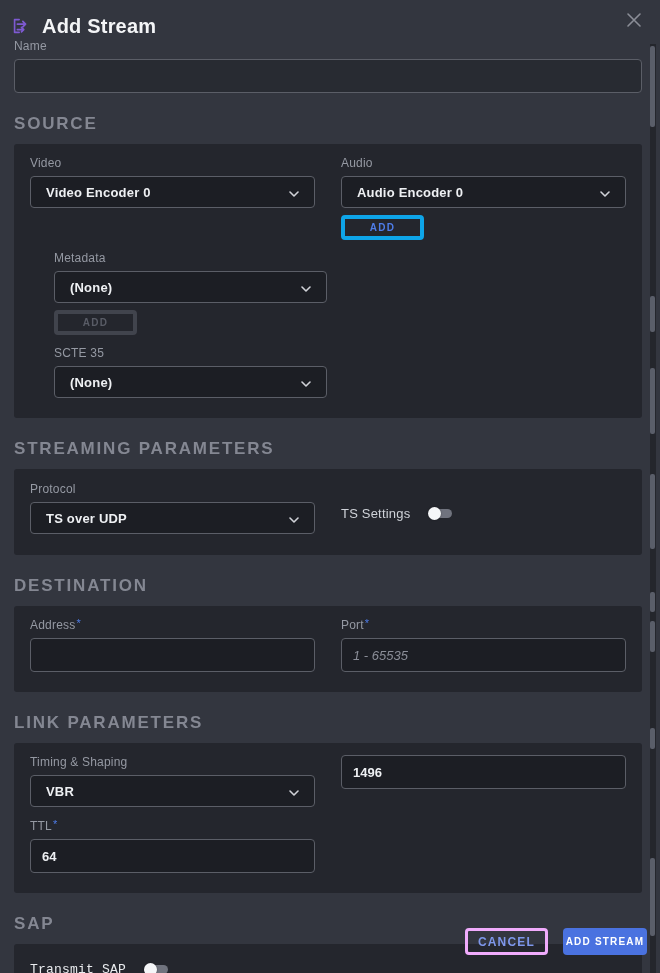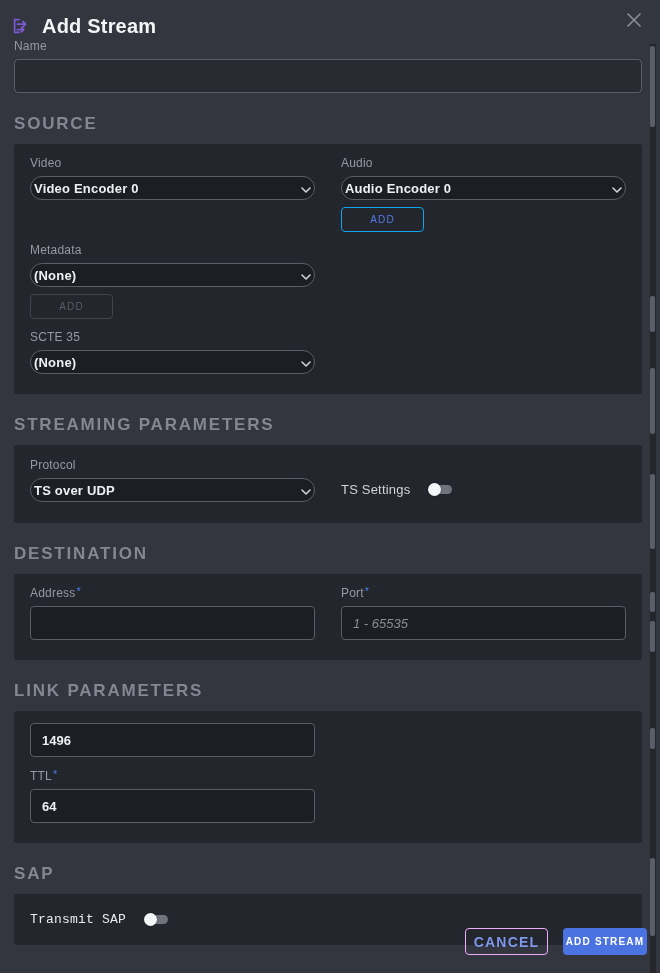--- a/index.html
+++ b/index.html
@@ -33,63 +33,63 @@
   .name-block input { width:205px; }
 
   
   .panel { background:#24262d; border-radius:3px; width:628px; }
   .panel.pad-a { padding:12px 16px 20px; }
   .panel.pad-b { padding:13px 16px 21px; }
   .row2 { display:grid; grid-template-columns:1fr 1fr; column-gap:26px; }
 
   
   .select {
-    height:24px; border:1px solid #5b5e67; border-radius:12px;
+    height:32px; border:1px solid #5b5e67; border-radius:4px;
     background:rgba(0,0,0,0.20); display:flex; align-items:center;
-    justify-content:space-between; padding:0 3px; cursor:pointer;
+    justify-content:space-between; padding:0 15px; cursor:pointer;
   }
   .select .sel-text { font-size:13px; font-weight:700; color:#eef0f3; letter-spacing:.2px; }
   input.text {
     height:34px; width:100%; border:1px solid #5b5e67; border-radius:4px;
     background:rgba(0,0,0,0.20); color:#eef0f3; font-size:13px; font-weight:700;
     padding:0 11px; outline:none; font-family:"Liberation Sans", sans-serif;
   }
   input.text::placeholder { color:#8b8e98; font-style:italic; font-weight:400; }
 
   
   .btn-outline {
     margin-top:7px; width:83px; height:25px; background:transparent;
-    border:1px solid #0ea5e9; border-radius:4px; color:#4e7ce8;
-    font-size:10px; font-weight:400; letter-spacing:1.2px; cursor:pointer;
+    border:4px solid #0ea5e9; border-radius:4px; color:#4e7ce8;
+    font-size:10px; font-weight:700; letter-spacing:1.2px; cursor:pointer;
     font-family:"Liberation Sans", sans-serif;
   }
   .btn-outline.disabled { border-color:#41444d; color:#595c66; cursor:default; }
 
-  .mt11 { margin-top:11px; }
+  .mt11 { margin-top:11px;margin-left:24px; }
   .mt12 { margin-top:12px; }
 
   
   .toggle { position:relative; width:24px; height:13px; display:inline-block; cursor:pointer; flex:none; }
   .toggle .track { position:absolute; left:3px; top:2px; width:21px; height:9px; border-radius:5px; background:#70737e; }
   .toggle .knob { position:absolute; left:0; top:0; width:13px; height:13px; border-radius:50%; background:#f5f6f8; box-shadow:0 0 2px rgba(0,0,0,.4); }
   .toggle-row { display:flex; align-items:center; gap:18px; }
   .toggle-label { font-size:13px; color:#cfd2d8; letter-spacing:.2px; }
   .toggle-label.bright { color:#e9ebee; }
 
   
   .align-control { padding-top:24px; }
 
   
   .panel.sap-panel { padding:18px 16px;font-family:Liberation Mono, monospace; }
 
   
   .footer { position:absolute; right:13px; bottom:18px; display:flex; gap:15px; }
   .btn-cancel {
-    width:83px; height:27px; background:transparent; border:1px solid #f0abfc; border-radius:4px;
-    color:#7e97ea; font-size:14px; font-weight:700; letter-spacing:1.2px; cursor:pointer;
+    width:83px; height:27px; background:transparent; border:3px solid #f0abfc; border-radius:4px;
+    color:#7e97ea; font-size:12px; font-weight:700; letter-spacing:1.2px; cursor:pointer;
     font-family:"Liberation Sans", sans-serif;
   }
   .btn-primary {
     width:84px; height:27px; background:#4a72e0; border:none; border-radius:4px;
     color:#ffffff; font-size:10px; font-weight:700; letter-spacing:1.2px; cursor:pointer;
     font-family:"Liberation Sans", sans-serif;
   }
 
   
   .scroll-rail { position:absolute; top:44px; bottom:0; right:4px; width:6px; background:#24262c; }
@@ -226,20 +226,31 @@
           </div>
           <input class="text" type="text" placeholder="1 - 65535" style="">
         </div>
       </div>
     </div>
 
     <div class="section-heading">LINK PARAMETERS</div>
     <div class="panel pad-a">
       <div class="row2">
         <div>
+          <div class="field-label">Timing &amp; Shaping</div>
+          <div class="select">
+            <span class="sel-text">VBR</span>
+            <span>
+              <svg width="10" height="6" viewBox="0 0 10 6" fill="none">
+                  <path d="M1 1 L5 5 L9 1" stroke="#d0d2d8" stroke-width="1.6" stroke-linecap="round" stroke-linejoin="round"></path>
+                </svg>
+            </span>
+          </div>
+        </div>
+        <div>
           <input class="text" type="text" value="1496" style="">
         </div>
       </div>
       <div class="row2 mt12">
         <div>
           <div class="field-label">
             <span>TTL</span><span class="req">*</span>
           </div>
           <input class="text" type="text" value="64" style="">
         </div>

